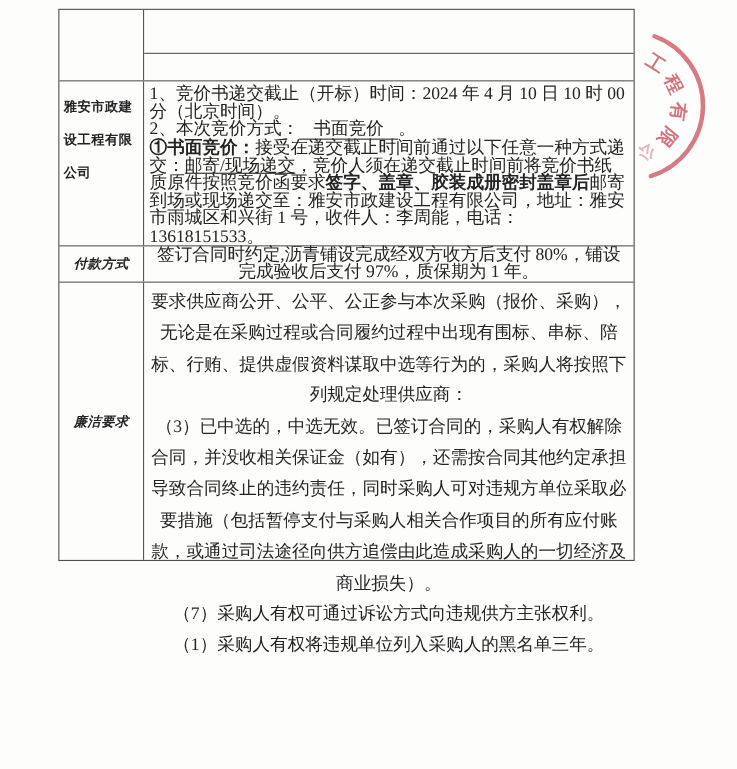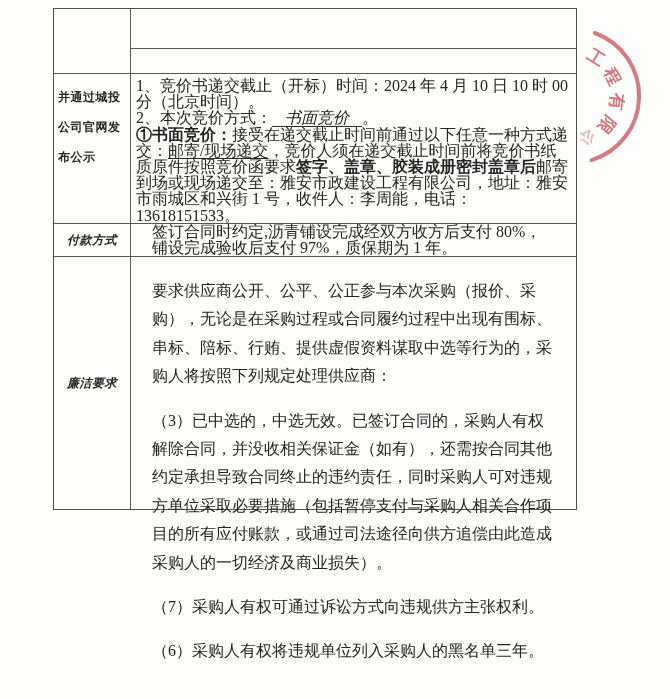--- a/index.html
+++ b/index.html
@@ -23,26 +23,26 @@
     font-weight:bold; font-size:12px; letter-spacing:.5px;
     padding:3px 4px; word-break:break-all;
   }
   .ccell { flex:1; box-sizing:border-box; font-size:16px; padding:2px 5px; }
   .hcell.vcenter { display:flex; align-items:center; justify-content:center; padding:0 4px;font-style:italic; }
   .hcell.ttop { padding-top:12px; text-align:center; }
   .hdr-multiline { line-height:30px; padding-top:8px; }
   .tight { line-height:16.2px; padding-top:4px; }
   .mid   { line-height:15.8px; display:flex; align-items:center; }
   .wide  { line-height:28.4px; padding-top:4px; }
-  .wide p, .ccell p { margin:16px; }
+  .wide p, .ccell p { margin:0;text-align:center; }
   .sub-divider { height:39px; border-bottom:1px solid #565656; }
   .bold { font-weight:bold; }
   .u { text-decoration:underline; text-underline-offset:2px; }
   .blank-underline {
-    border-bottom:1px solid #2b2b2b; padding:0 13px; font-weight:normal;font-style:italic;
+    border-bottom:1px solid #2b2b2b; padding:0 13px; font-weight:normal;
   }
   .note-para { text-indent:24px; font-weight:bold; }
   
   .stamp-svg { position:absolute; left:0; top:0; pointer-events:none; }
   .stamp-arc { fill:none; stroke:#cb5560; stroke-width:4; stroke-linecap:round; opacity:.78; }
   .stamp-char {
     font-family:"Liberation Sans","DejaVu Sans",sans-serif;
     font-size:17px; font-weight:bold; fill:#c9515e; opacity:.8;
     text-anchor:middle; dominant-baseline:central;
   }
@@ -56,21 +56,21 @@
   <div class="tbl">
 
     <div class="row first" style="height:64px">
       <div class="hcell"></div>
       <div class="ccell" style="padding:0">
         <div class="sub-divider"></div>
       </div>
     </div>
 
     <div class="row" style="height:149px">
-      <div class="hcell hdr-multiline">并通过城投公司官网发布公示</div>
+      <div class="hcell hdr-multiline">雅安市政建设工程有限公司</div>
       <div class="ccell tight">
         <div>1、竞价书递交截止（开标）时间：2024 年 4 月 10 日 10 时 00 分（北京时间）。</div>
         <div><span>2、本次竞价方式：</span><span class="blank-underline">书面竞价</span><span>。</span></div>
         <div><span class="bold">①书面竞价：</span><span>接受在递交截止时间前通过以下任意一种方式递交：</span><span class="u">邮寄/现场递交</span><span>，竞价人须在递交截止时间前将竞价书纸质原件按照竞价函要求</span><span class="bold">签字、盖章、胶装成册密封盖章后</span><span>邮寄到场或现场递交至：雅安市政建设工程有限公司，地址：雅安市雨城区和兴街 1 号，收件人：李周能，电话：13618151533。</span></div>
       </div>
     </div>
 
     <div class="row" style="height:32px">
       <div class="hcell vcenter">付款方式</div>
       <div class="ccell mid">
@@ -78,21 +78,21 @@
       </div>
     </div>
 
 
     <div class="row" style="height:252px">
       <div class="hcell vcenter">廉洁要求</div>
       <div class="ccell wide">
         <p>要求供应商公开、公平、公正参与本次采购（报价、采购），无论是在采购过程或合同履约过程中出现有围标、串标、陪标、行贿、提供虚假资料谋取中选等行为的，采购人将按照下列规定处理供应商：</p>
         <p>（3）已中选的，中选无效。已签订合同的，采购人有权解除合同，并没收相关保证金（如有），还需按合同其他约定承担导致合同终止的违约责任，同时采购人可对违规方单位采取必要措施（包括暂停支付与采购人相关合作项目的所有应付账款，或通过司法途径向供方追偿由此造成采购人的一切经济及商业损失）。</p>
         <p>（7）采购人有权可通过诉讼方式向违规供方主张权利。</p>
-        <p>（6）采购人有权将违规单位列入采购人的黑名单三年。</p>
+        <p>（1）采购人有权将违规单位列入采购人的黑名单三年。</p>
       </div>
     </div>
 
   </div>
 
   <svg class="stamp-svg" width="670" height="699" viewBox="0 0 670 699">
     <path class="stamp-arc" d="M 594.9 33 A 67 67 0 0 1 591.6 160.1"></path>
     <text class="stamp-char" x="595.8" y="57.8" transform="rotate(32 595.8 57.8)">工</text>
     <text class="stamp-char" x="612.4" y="76.3" transform="rotate(64 612.4 76.3)">程</text>
     <text class="stamp-char" x="616.7" y="101.5" transform="rotate(97 616.7 101.5)">有</text>

